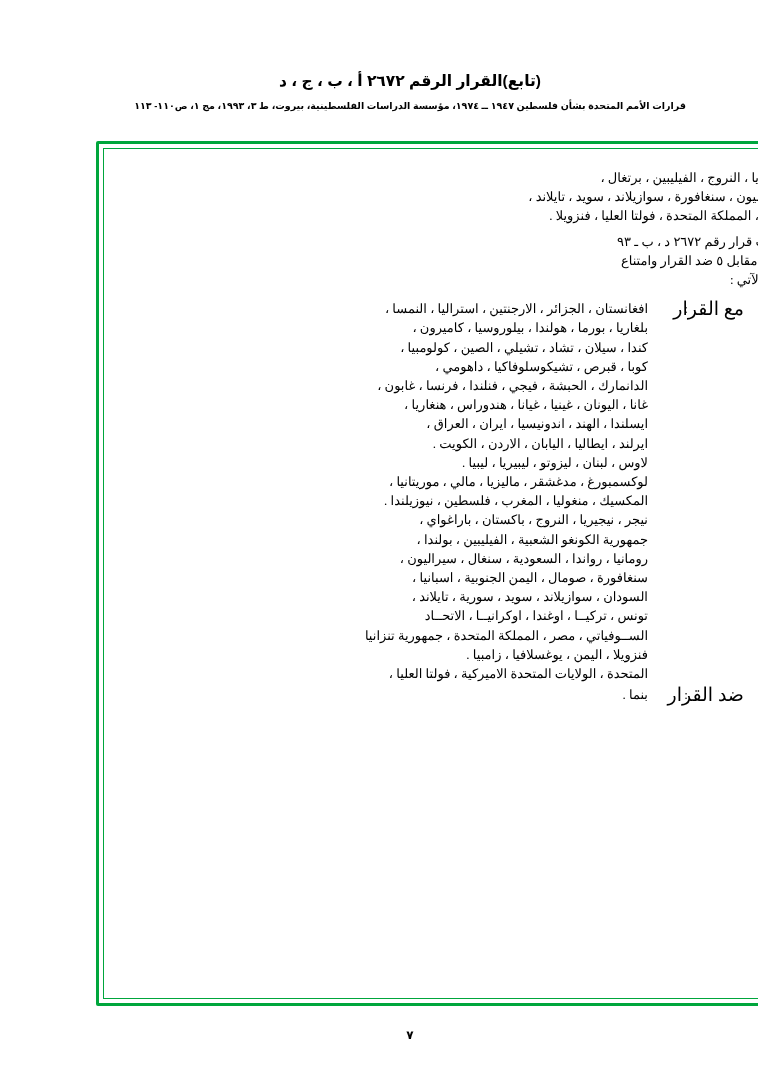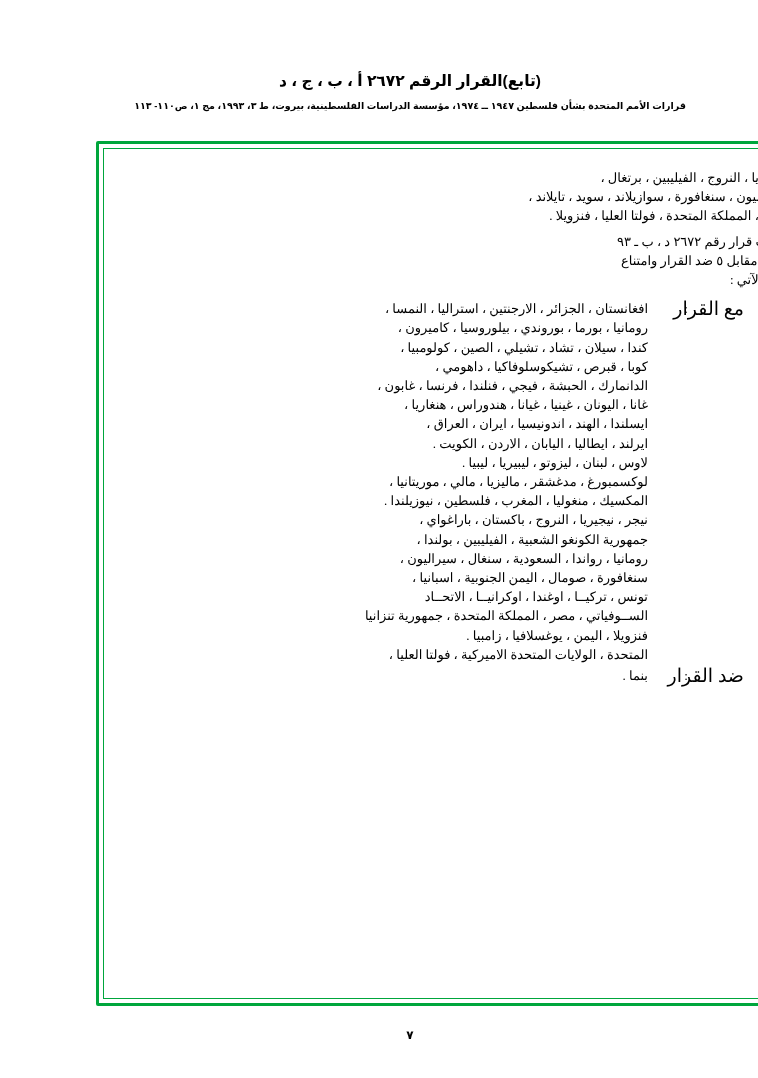--- a/index.html
+++ b/index.html
@@ -167,34 +167,35 @@
     </div>
 
     <div class="gap-md"></div>
 
     <div class="vote-group">
       <div class="vote-row">
         <div class="vote-label">مع القرار</div>
         <div class="vote-colon">:</div>
         <div class="vote-lines">
           <p>افغانستان ، الجزائر ، الارجنتين ، استراليا ، النمسا ،</p>
-          <p>رومانيا ، بورما ، بوروندي ، بيلوروسيا ، كاميرون ،</p>
+          <p>بلغاريا ، بورما ، هولندا ، بيلوروسيا ، كاميرون ،</p>
           <p>كندا ، سيلان ، تشاد ، تشيلي ، الصين ، كولومبيا ،</p>
           <p>كوبا ، قبرص ، تشيكوسلوفاكيا ، داهومي ،</p>
           <p>الدانمارك ، الحبشة ، فيجي ، فنلندا ، فرنسا ، غابون ،</p>
           <p>غانا ، اليونان ، غينيا ، غيانا ، هندوراس ، هنغاريا ،</p>
           <p>ايسلندا ، الهند ، اندونيسيا ، ايران ، العراق ،</p>
           <p>ايرلند ، ايطاليا ، اليابان ، الاردن ، الكويت .</p>
           <p>لاوس ، لبنان ، ليزوتو ، ليبيريا ، ليبيا .</p>
           <p>لوكسمبورغ ، مدغشقر ، ماليزيا ، مالي ، موريتانيا ،</p>
           <p>المكسيك ، منغوليا ، المغرب ، فلسطين ، نيوزيلندا .</p>
           <p>نيجر ، نيجيريا ، النروج ، باكستان ، باراغواي ،</p>
           <p>جمهورية الكونغو الشعبية ، الفيليبين ، بولندا ،</p>
           <p>رومانيا ، رواندا ، السعودية ، سنغال ، سيراليون ،</p>
           <p>سنغافورة ، صومال ، اليمن الجنوبية ، اسبانيا ،</p>
+          <p>السودان ، سوازيلاند ، سويد ، سورية ، تايلاند ،</p>
           <p>تونس ، تركيــا ، اوغندا ، اوكرانيــا ، الاتحــاد</p>
           <p>الســوفياتي ، مصر ، المملكة المتحدة ، جمهورية تنزانيا</p>
           <p>فنزويلا ، اليمن ، يوغسلافيا ، زامبيا .</p>
           <p>المتحدة ، الولايات المتحدة الاميركية ، فولتا العليا ،</p>
         </div>
       </div>
     </div>
 
     <div class="vote-group">
       <div class="vote-row">

